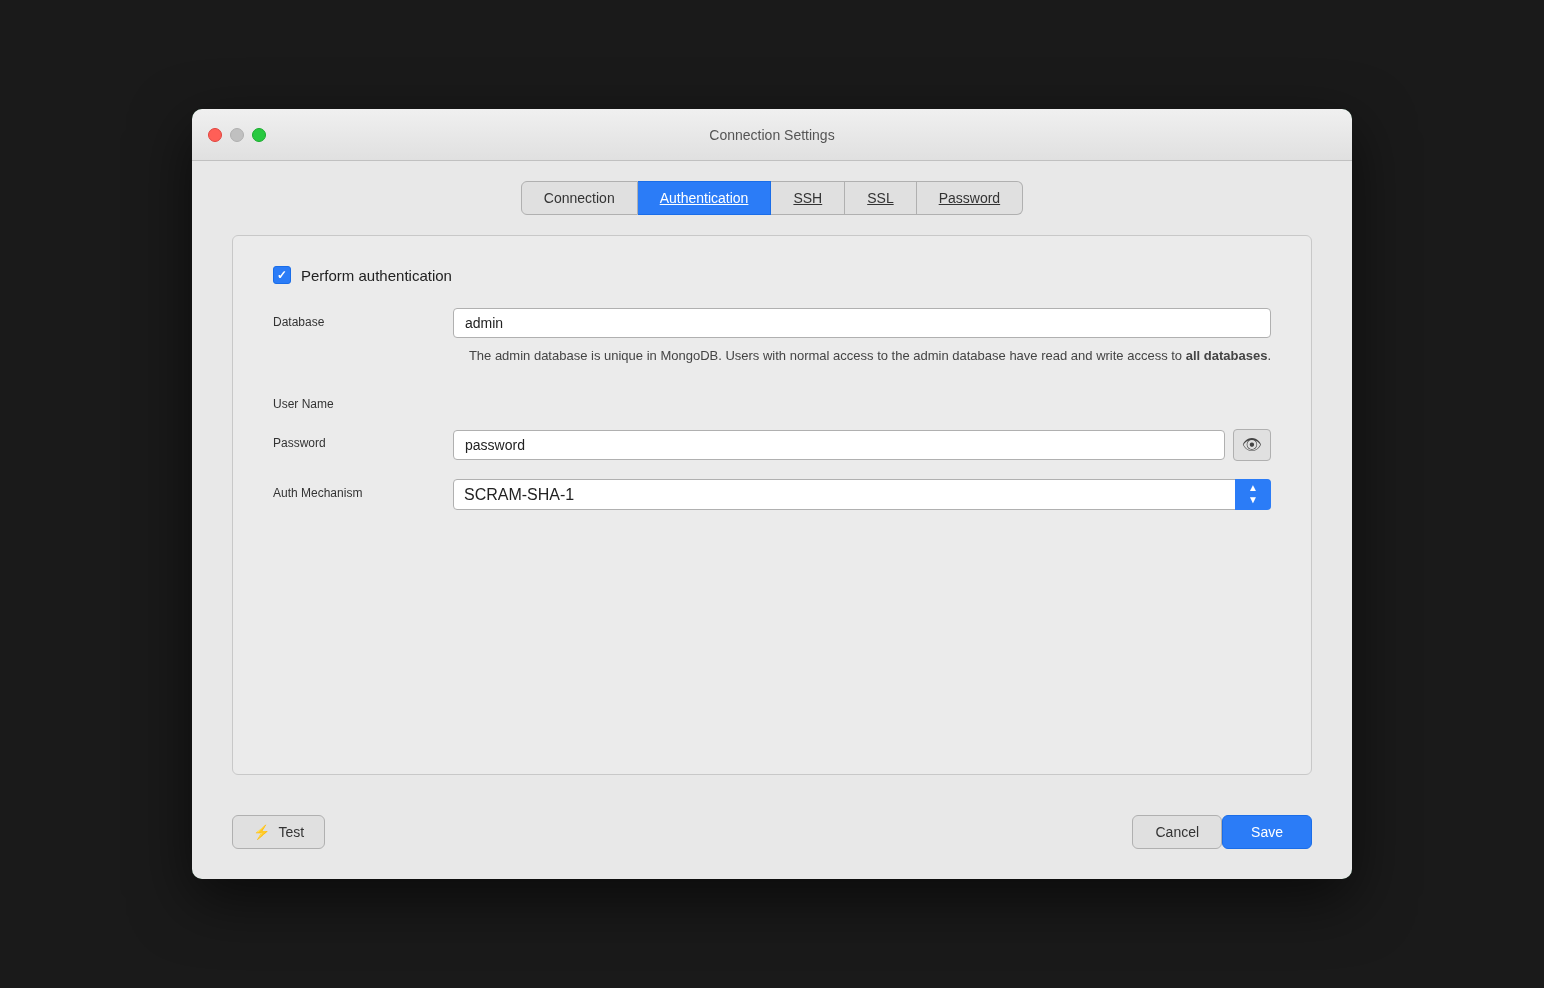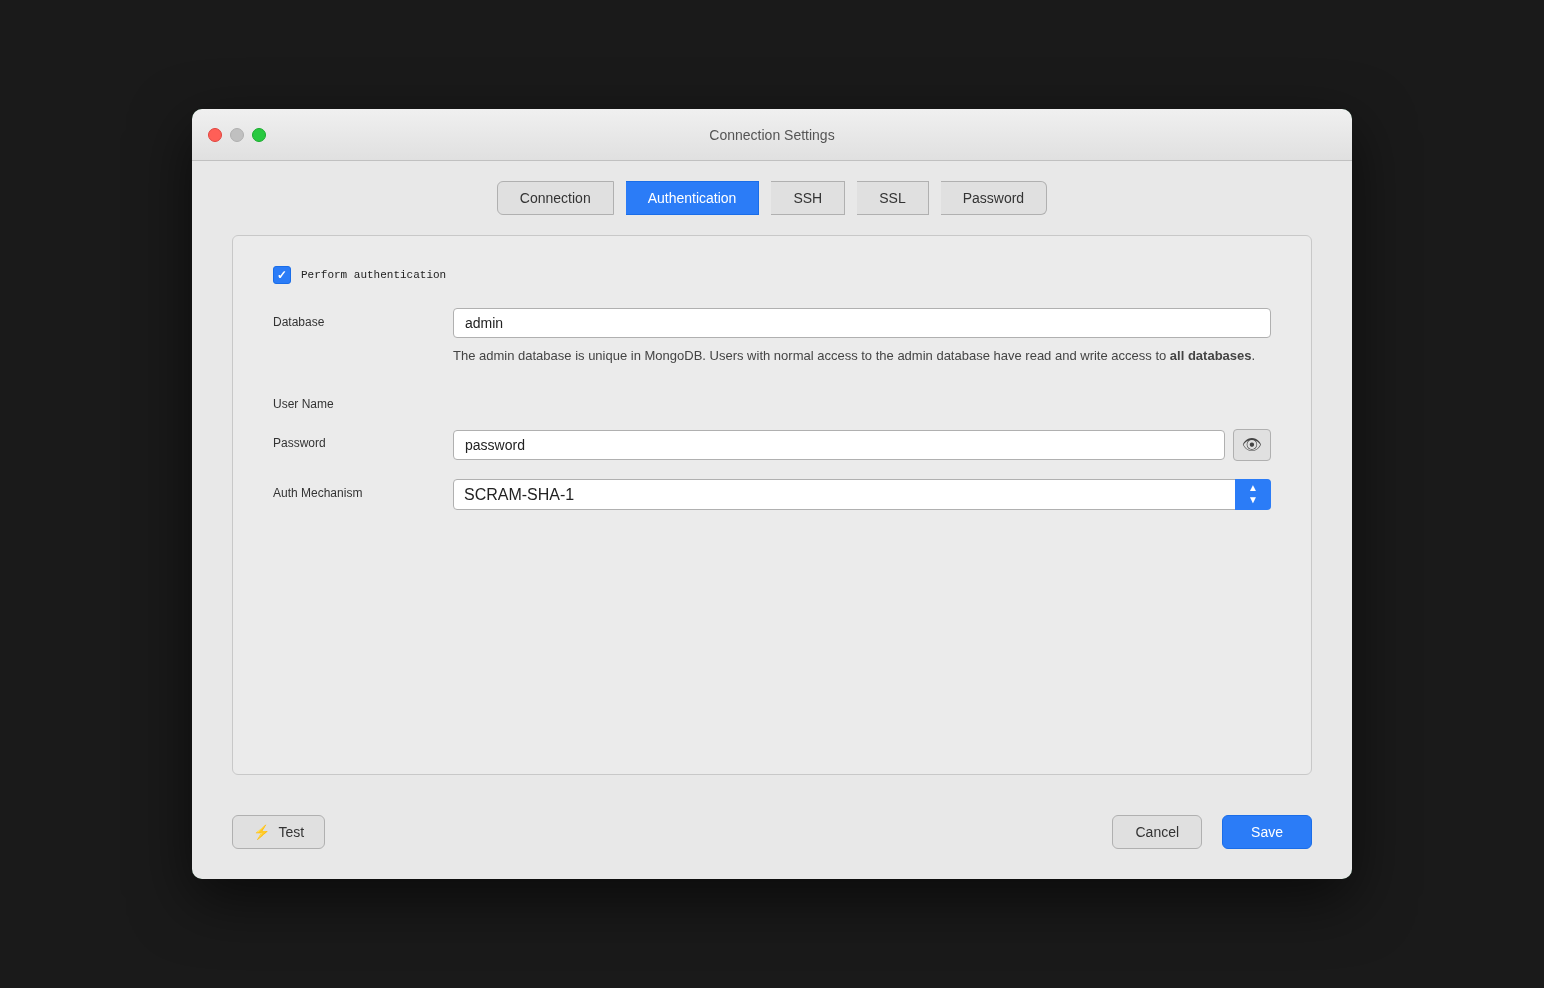--- a/index.html
+++ b/index.html
@@ -73,21 +73,21 @@
     }
 
     .window-content {
       padding: 20px 40px 30px 40px;
       background: #e8e8e8;
     }
 
     .tabs {
       display: flex;
       justify-content: center;
-      gap: 12px;
+      gap: 0;
       margin-bottom: 20px;
       text-align: right;
     }
 
     .tab {
       padding: 8px 22px;
       font-size: 14px;
       background: #e0e0e0;
       border: 1px solid #b0b0b0;
       cursor: pointer;
@@ -98,20 +98,21 @@
     .tab:first-child {
       border-radius: 6px 0 0 6px;
     }
 
     .tab:last-child {
       border-radius: 0 6px 6px 0;
     }
 
     .tab:not(:first-child) {
       border-left: none;
+      text-decoration: underline;
     }
 
     .tab.active {
       background: #2b7cf7;
       color: white;
       border-color: #1a6de8;
     }
 
     .form-panel {
       background: #ebebeb;
@@ -142,24 +143,23 @@
     }
 
     .checkbox-custom .checkmark {
       color: white;
       font-size: 12px;
       font-weight: bold;
       line-height: 1;
     }
 
     .checkbox-label {
-      font-size: 11px;
+      font-size: 15px;
       color: #222;
       font-weight: 500;
-      font-family: Liberation Mono, monospace;
     }
 
     .form-row {
       display: flex;
       align-items: flex-start;
       margin-bottom: 18px;
     }
 
     .form-label {
       width: 180px;
@@ -182,20 +182,21 @@
       background: white;
       color: #222;
       outline: none;
     }
 
     .helper-text {
       margin-top: 8px;
       font-size: 13px;
       color: #444;
       line-height: 1.5;
+      text-align: right;
     }
 
     .helper-text strong {
       font-weight: 700;
     }
 
     .password-row {
       display: flex;
       align-items: center;
       gap: 8px;
@@ -288,21 +289,21 @@
       gap: 8px;
       color: #333;
     }
 
     .test-icon {
       font-size: 14px;
     }
 
     .right-buttons {
       display: flex;
-      gap: 20px;
+      gap: 0;
       align-items: center;
     }
 
     .cancel-button {
       padding: 8px 22px;
       background: #e0e0e0;
       border: 1px solid #b0b0b0;
       border-radius: 6px;
       font-size: 14px;
       cursor: pointer;

